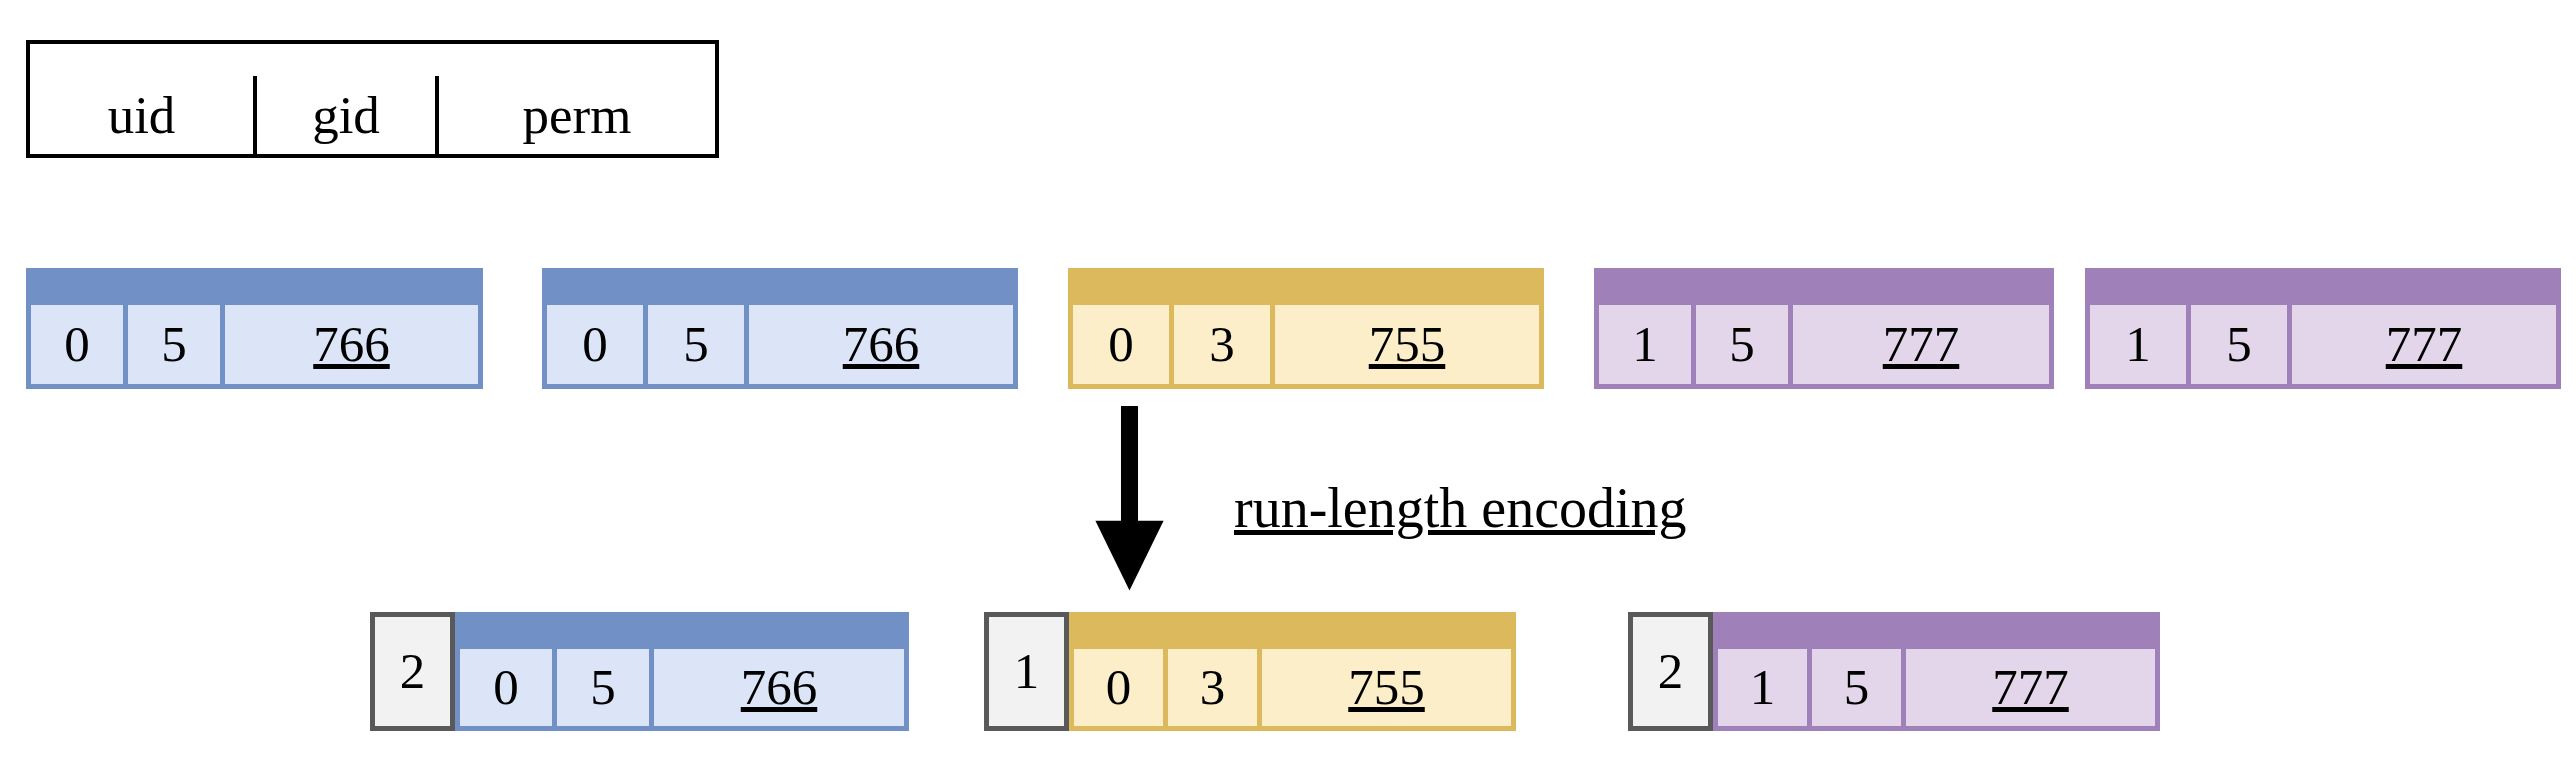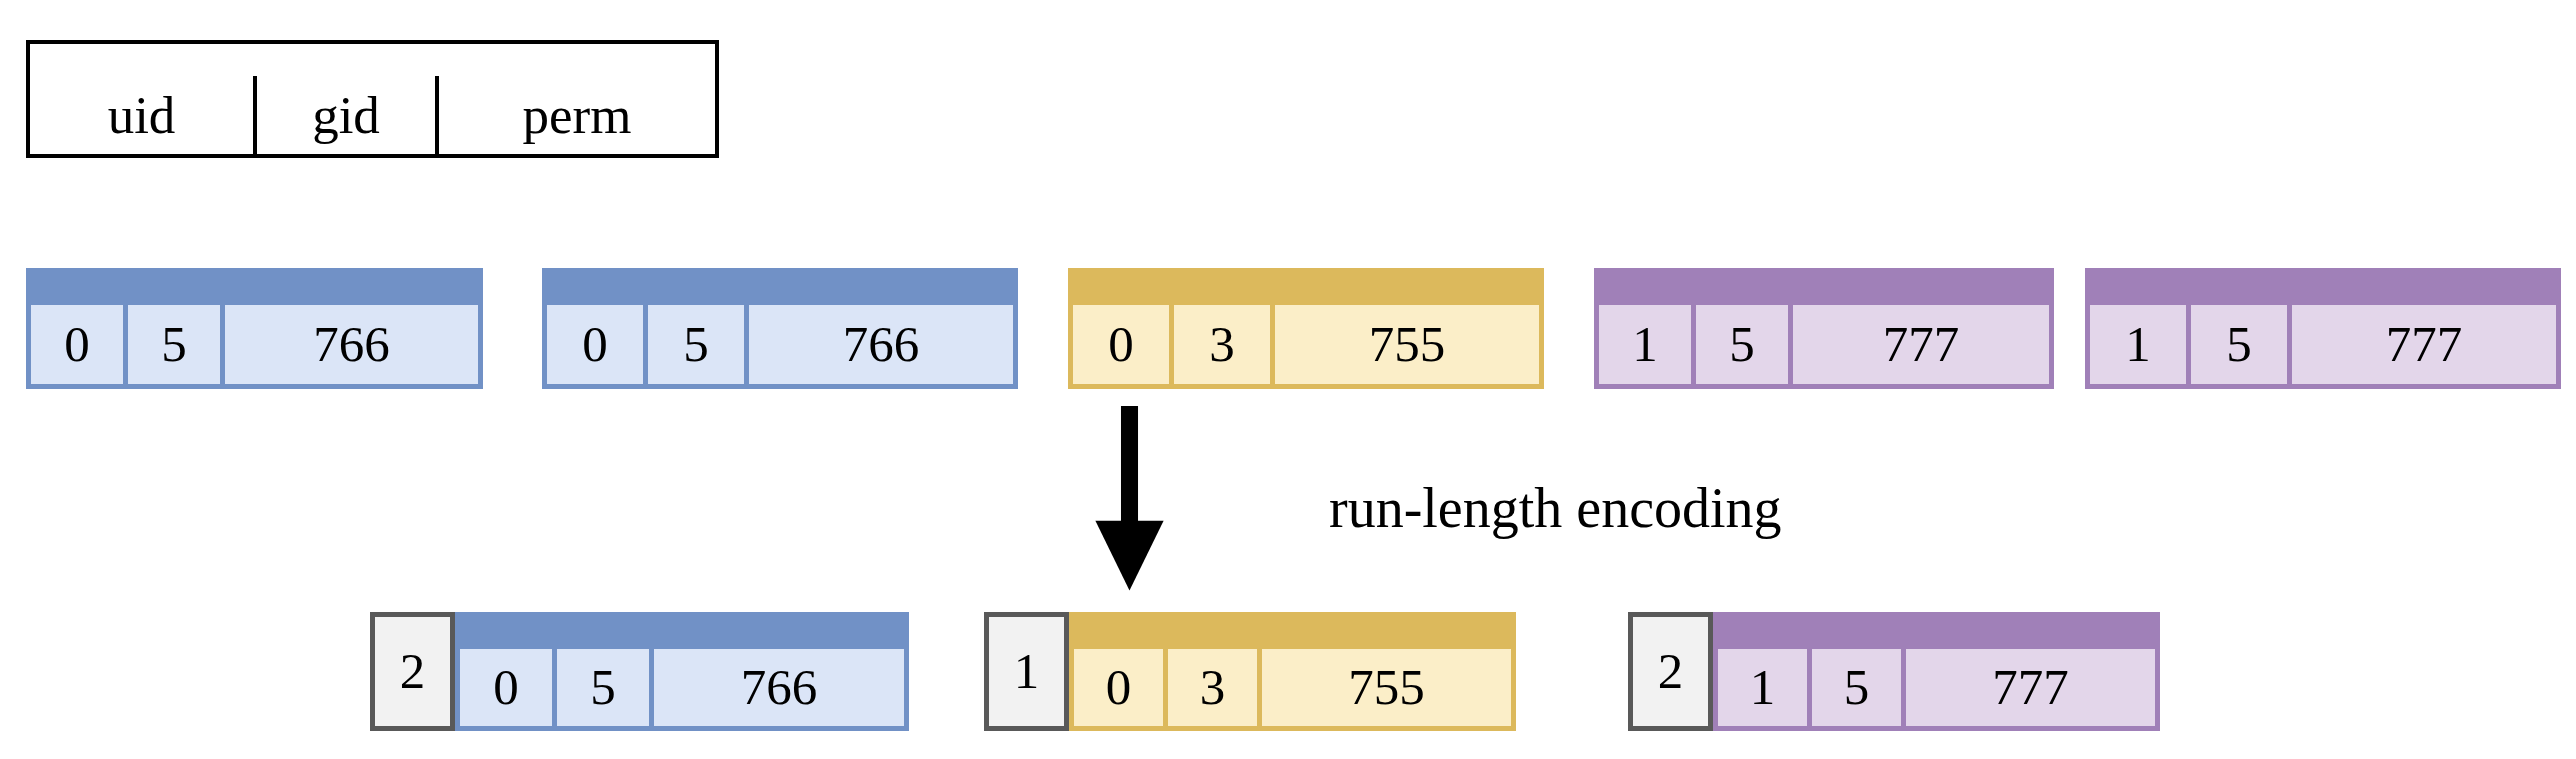--- a/index.html
+++ b/index.html
@@ -51,21 +51,21 @@
   
   .tuple {
     border-width: 5.4px;
     border-style: solid;
   }
   .tuple .cell {
     border-right-width: 5.4px;
     border-right-style: solid;
     font-size: 51px;
   }
-  .tuple .cell:last-child { border-right: none; }
+  .tuple .cell:last-child { border-right: none; text-decoration: underline; }
 
   .c-blue           { border-color: #7191c6; background: #7191c6; }
   .c-blue .cell     { border-right-color: #7191c6; background: #dbe5f7; }
   .c-yellow         { border-color: #dcb95c; background: #dcb95c; }
   .c-yellow .cell   { border-right-color: #dcb95c; background: #fbeec8; }
   .c-purple         { border-color: #a080b8; background: #a080b8; }
   .c-purple .cell   { border-right-color: #a080b8; background: #e3d6ea; }
 
   
   .rle {
@@ -173,21 +173,21 @@
     <div class="cell" style="flex:1;">
       <span>777</span>
     </div>
   </div>
 
   <svg class="arrow" style="left:1083px; top:406px;" width="93" height="186" viewBox="0 0 120 240">
     <rect x="49" y="0" width="22" height="170" fill="#000000"></rect>
     <polygon points="16,148 104,148 60,238" fill="#000000"></polygon>
   </svg>
 
-  <div class="caption" style="left:1329px; top:480px;">run-length encoding</div>
+  <div class="caption" style="left:1234px; top:480px;text-decoration:underline;">run-length encoding</div>
 
   <div class="rle" style="left:370px; top:612px; height:119px;">
     <div class="countbox" style="width:85px;">
       <span>2</span>
     </div>
     <div class="record tuple c-blue" style="width:454px; height:119px;">
       <div class="cell" style="width:97px;">
         <span>0</span>
       </div>
       <div class="cell" style="width:97px;">

